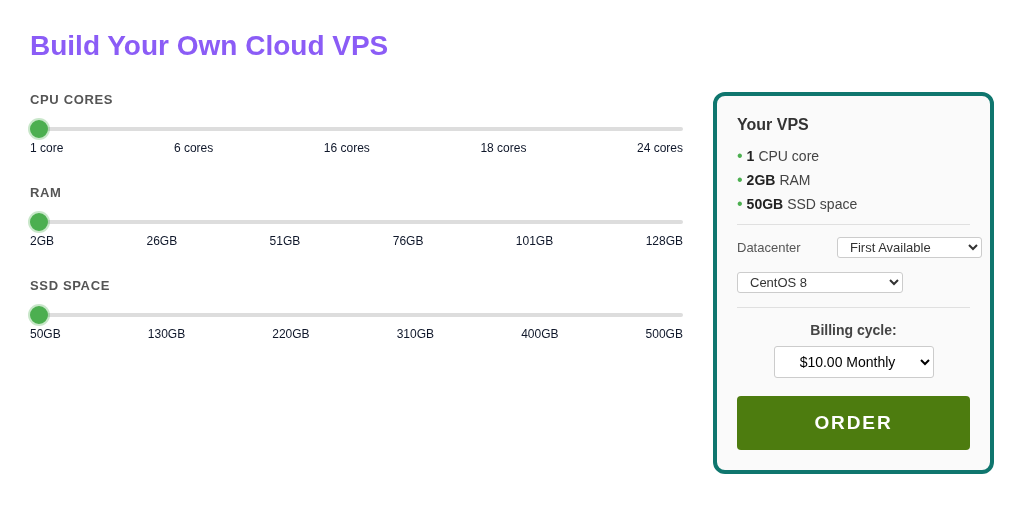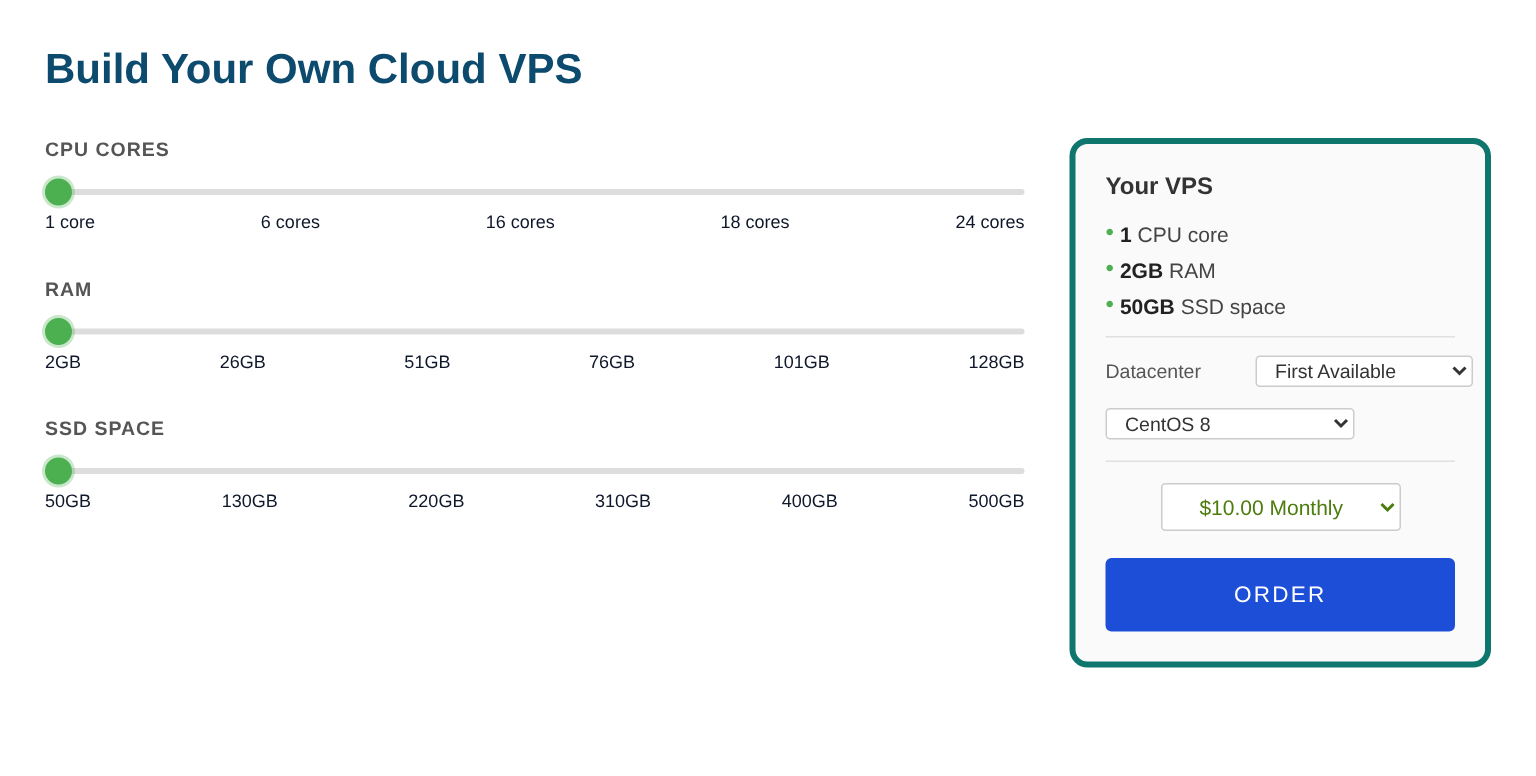--- a/index.html
+++ b/index.html
@@ -7,21 +7,21 @@
       font-family: Arial, sans-serif;
       background: #fff;
       color: #333;
       padding: 30px;
       min-height: 517px;
     }
 
     h1 {
       font-size: 28px;
       font-weight: 700;
-      color: #0c4a6e;
+      color: #8b5cf6;
       margin-bottom: 30px;
     }
 
     .main-layout {
       display: flex;
       gap: 30px;
       align-items: flex-start;
     }
 
     .sliders-section {
@@ -162,35 +162,35 @@
       margin-bottom: 8px;
       font-weight: 600;
     }
 
     .billing-select {
       font-size: 14px;
       border: 1px solid #ccc;
       border-radius: 3px;
       padding: 6px 10px;
       background: #fff;
-      color: #4d7c0f;
+      color: #000000;
       cursor: pointer;
       width: 160px;
       text-align: center;
     }
 
     .order-button {
       display: block;
       width: 100%;
       margin-top: 18px;
       padding: 16px;
-      background: #1d4ed8;
+      background: #4d7c0f;
       color: #fff;
-      font-size: 15px;
-      font-weight: 400;
+      font-size: 19px;
+      font-weight: 700;
       letter-spacing: 0.1em;
       border: none;
       border-radius: 4px;
       cursor: pointer;
       text-align: center;
     }
   </style>
 </head>
 <body>
 
@@ -282,20 +282,21 @@
         <option>CentOS 8</option>
         <option>Ubuntu 20.04</option>
         <option>Debian 10</option>
         <option>Windows Server 2019</option>
       </select>
     </div>
 
     <hr class="vps-divider">
 
     <div class="billing-section">
+      <div class="billing-label">Billing cycle:</div>
       <select class="billing-select">
         <option>$10.00 Monthly</option>
         <option>$100.00 Yearly</option>
       </select>
     </div>
 
     <button class="order-button">ORDER</button>
   </div>
 </div>
 

